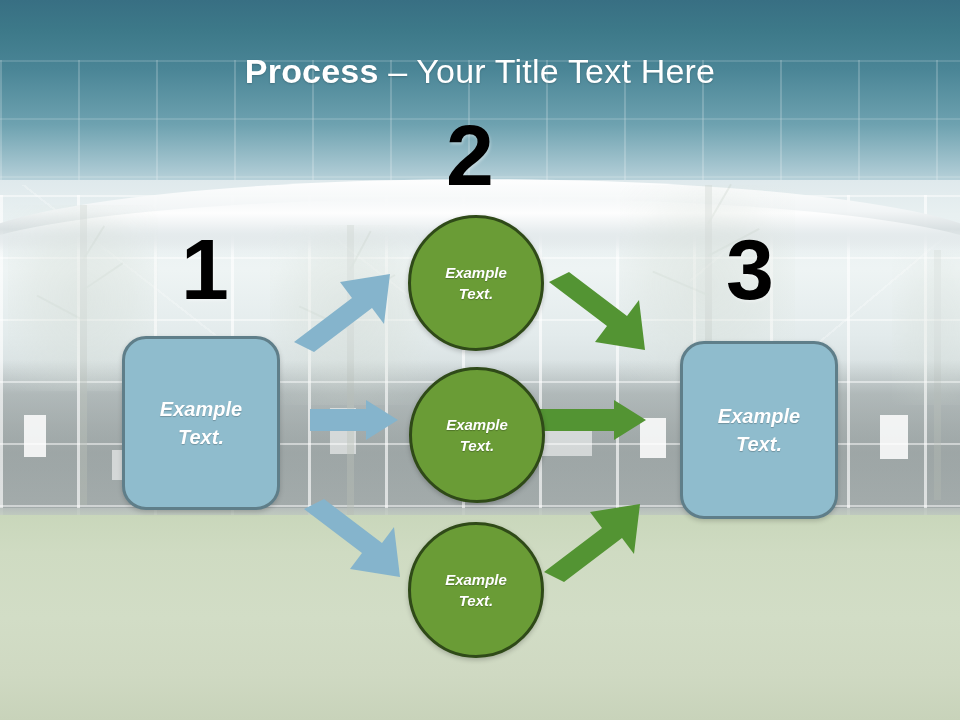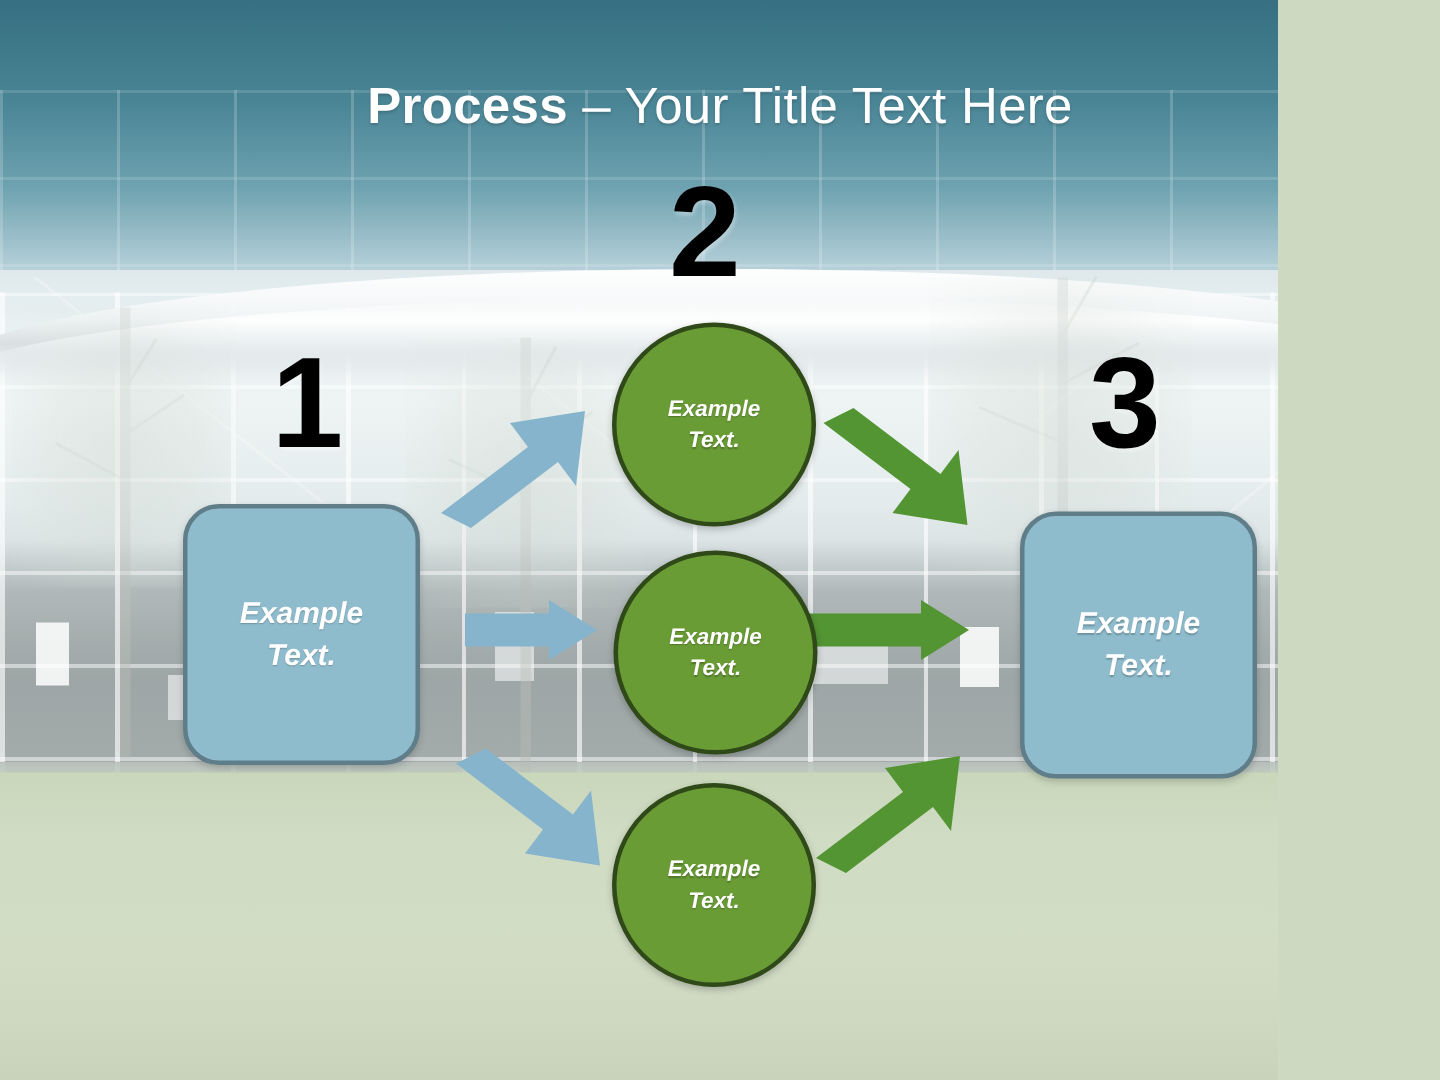--- a/index.html
+++ b/index.html
@@ -2,21 +2,21 @@
 <html><head>
 <meta charset="utf-8">
 <style>
   html,body{margin:0;padding:0;}
   body{
     width:960px;height:720px;overflow:hidden;
     font-family:"Liberation Sans", sans-serif;
     background:#cdd9c0;
   }
   #slide{
-    position:relative;width:852px;height:720px;overflow:hidden;
+    position:relative;width:960px;height:720px;overflow:hidden;
     background:#cdd9c0;
   }
 
   
   .bg-layer{position:absolute;left:0;top:0;width:960px;height:720px;}
 
   
   .bg-sky{
     height:215px;
     background:linear-gradient(180deg,

